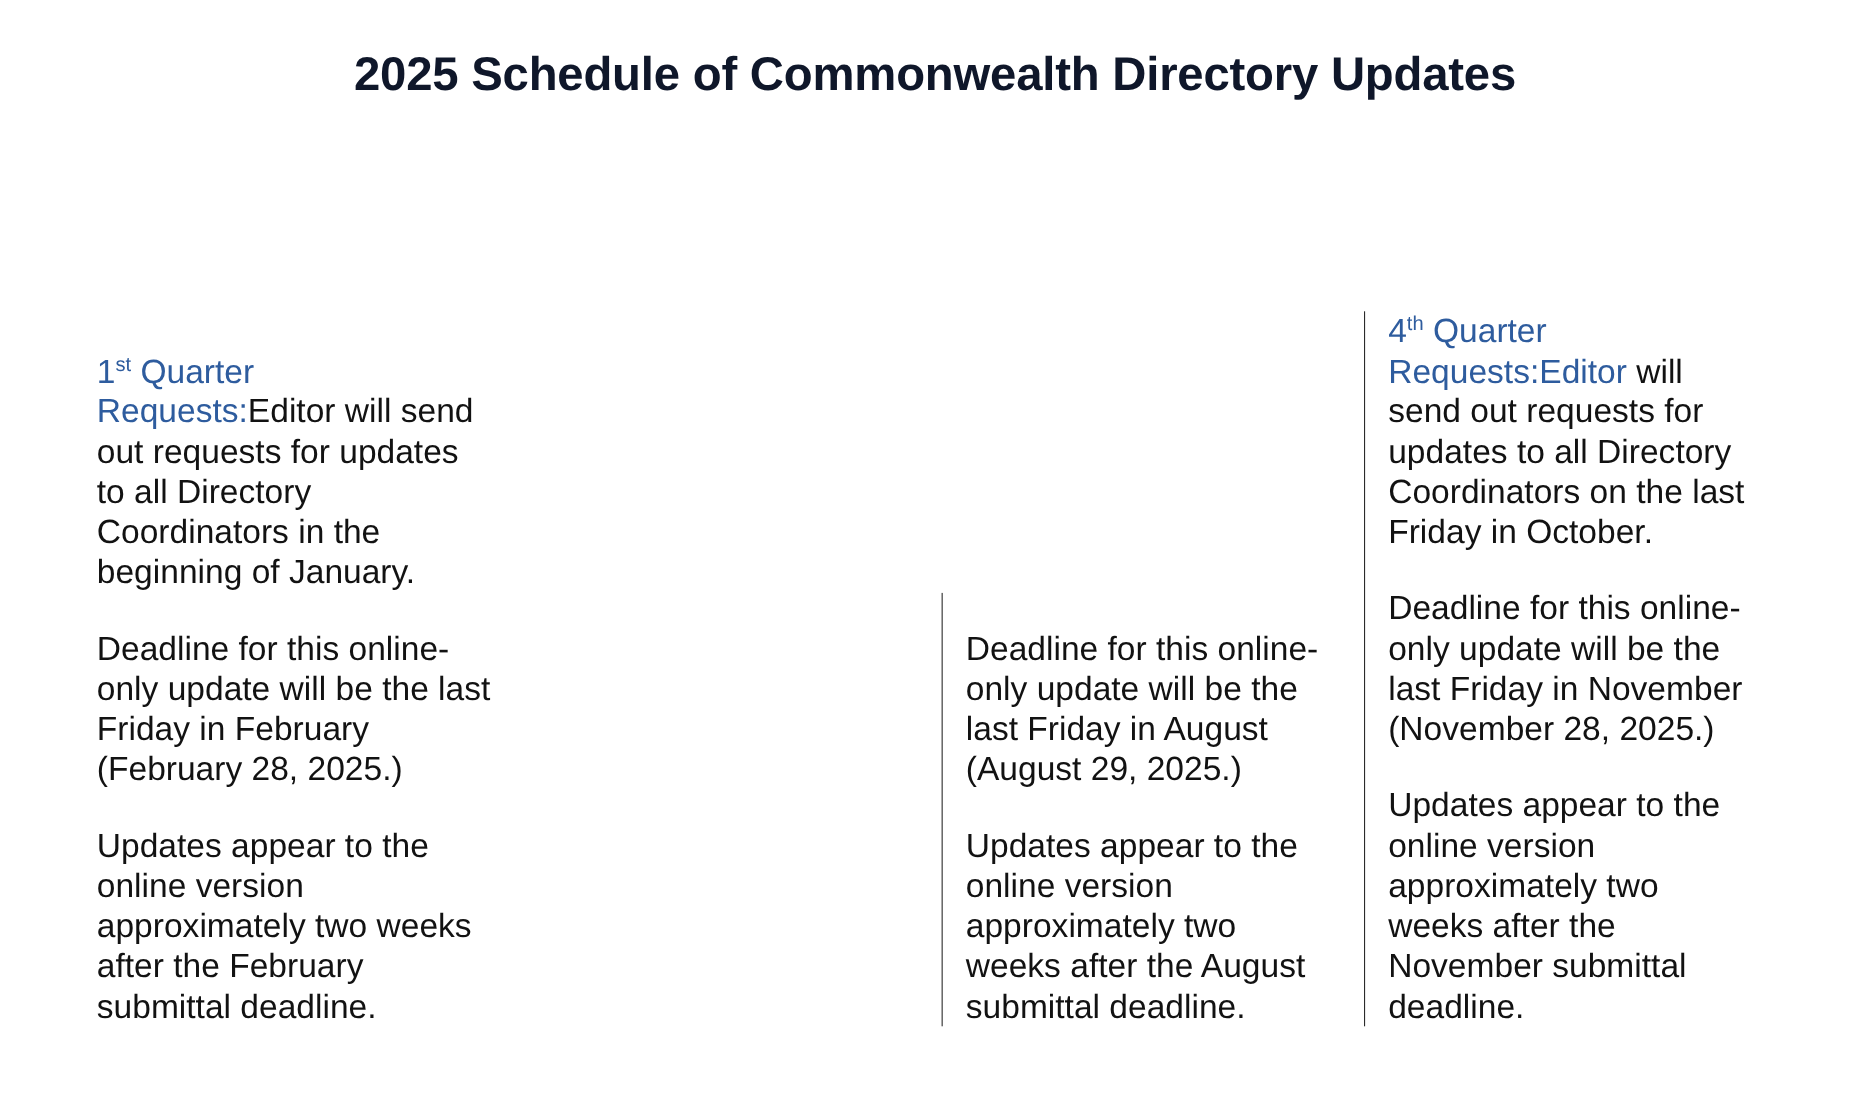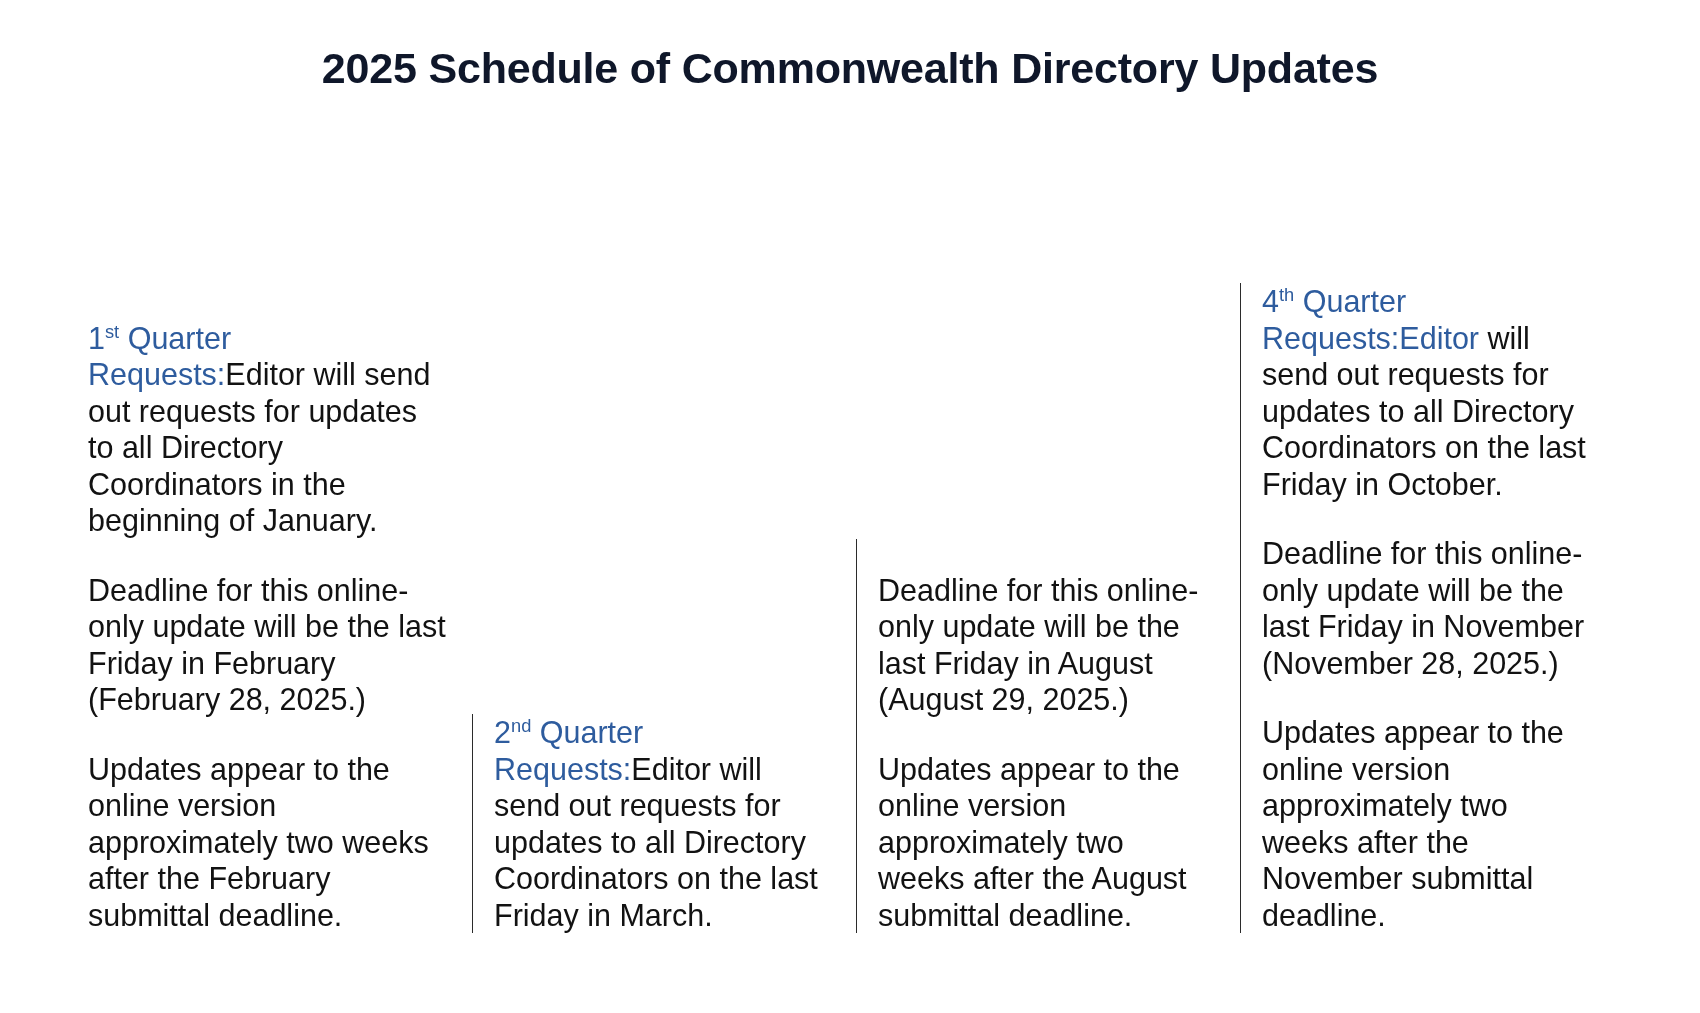--- a/index.html
+++ b/index.html
@@ -104,23 +104,20 @@
         <p class="para">
           <span class="q-head"><span>1</span><sup>st</sup><span> Quarter Requests:</span></span><span>Editor</span><span> will send out requests for updates to all Directory Coordinators in the beginning of January.</span>
         </p>
         <p class="para spaced">Deadline for this online-only update will be the last Friday in February (February 28, 2025.)</p>
         <p class="para spaced">Updates appear to the online version approximately two weeks after the February submittal deadline.</p>
       </div>
     </div>
 
     <div class="col">
       <div class="col-inner">
-        <p class="para">
-          <span class="q-head"><span>2</span><sup>nd</sup><span> Quarter Requests:</span></span><span>Editor</span><span> will send out requests for updates to all Directory Coordinators on the last Friday in March.</span>
-        </p>
       </div>
     </div>
 
     <div class="col">
       <div class="col-inner">
         <p class="para spaced">Deadline for this online-only update will be the last Friday in August (August 29, 2025.)</p>
         <p class="para spaced">Updates appear to the online version approximately two weeks after the August submittal deadline.</p>
       </div>
     </div>
 

